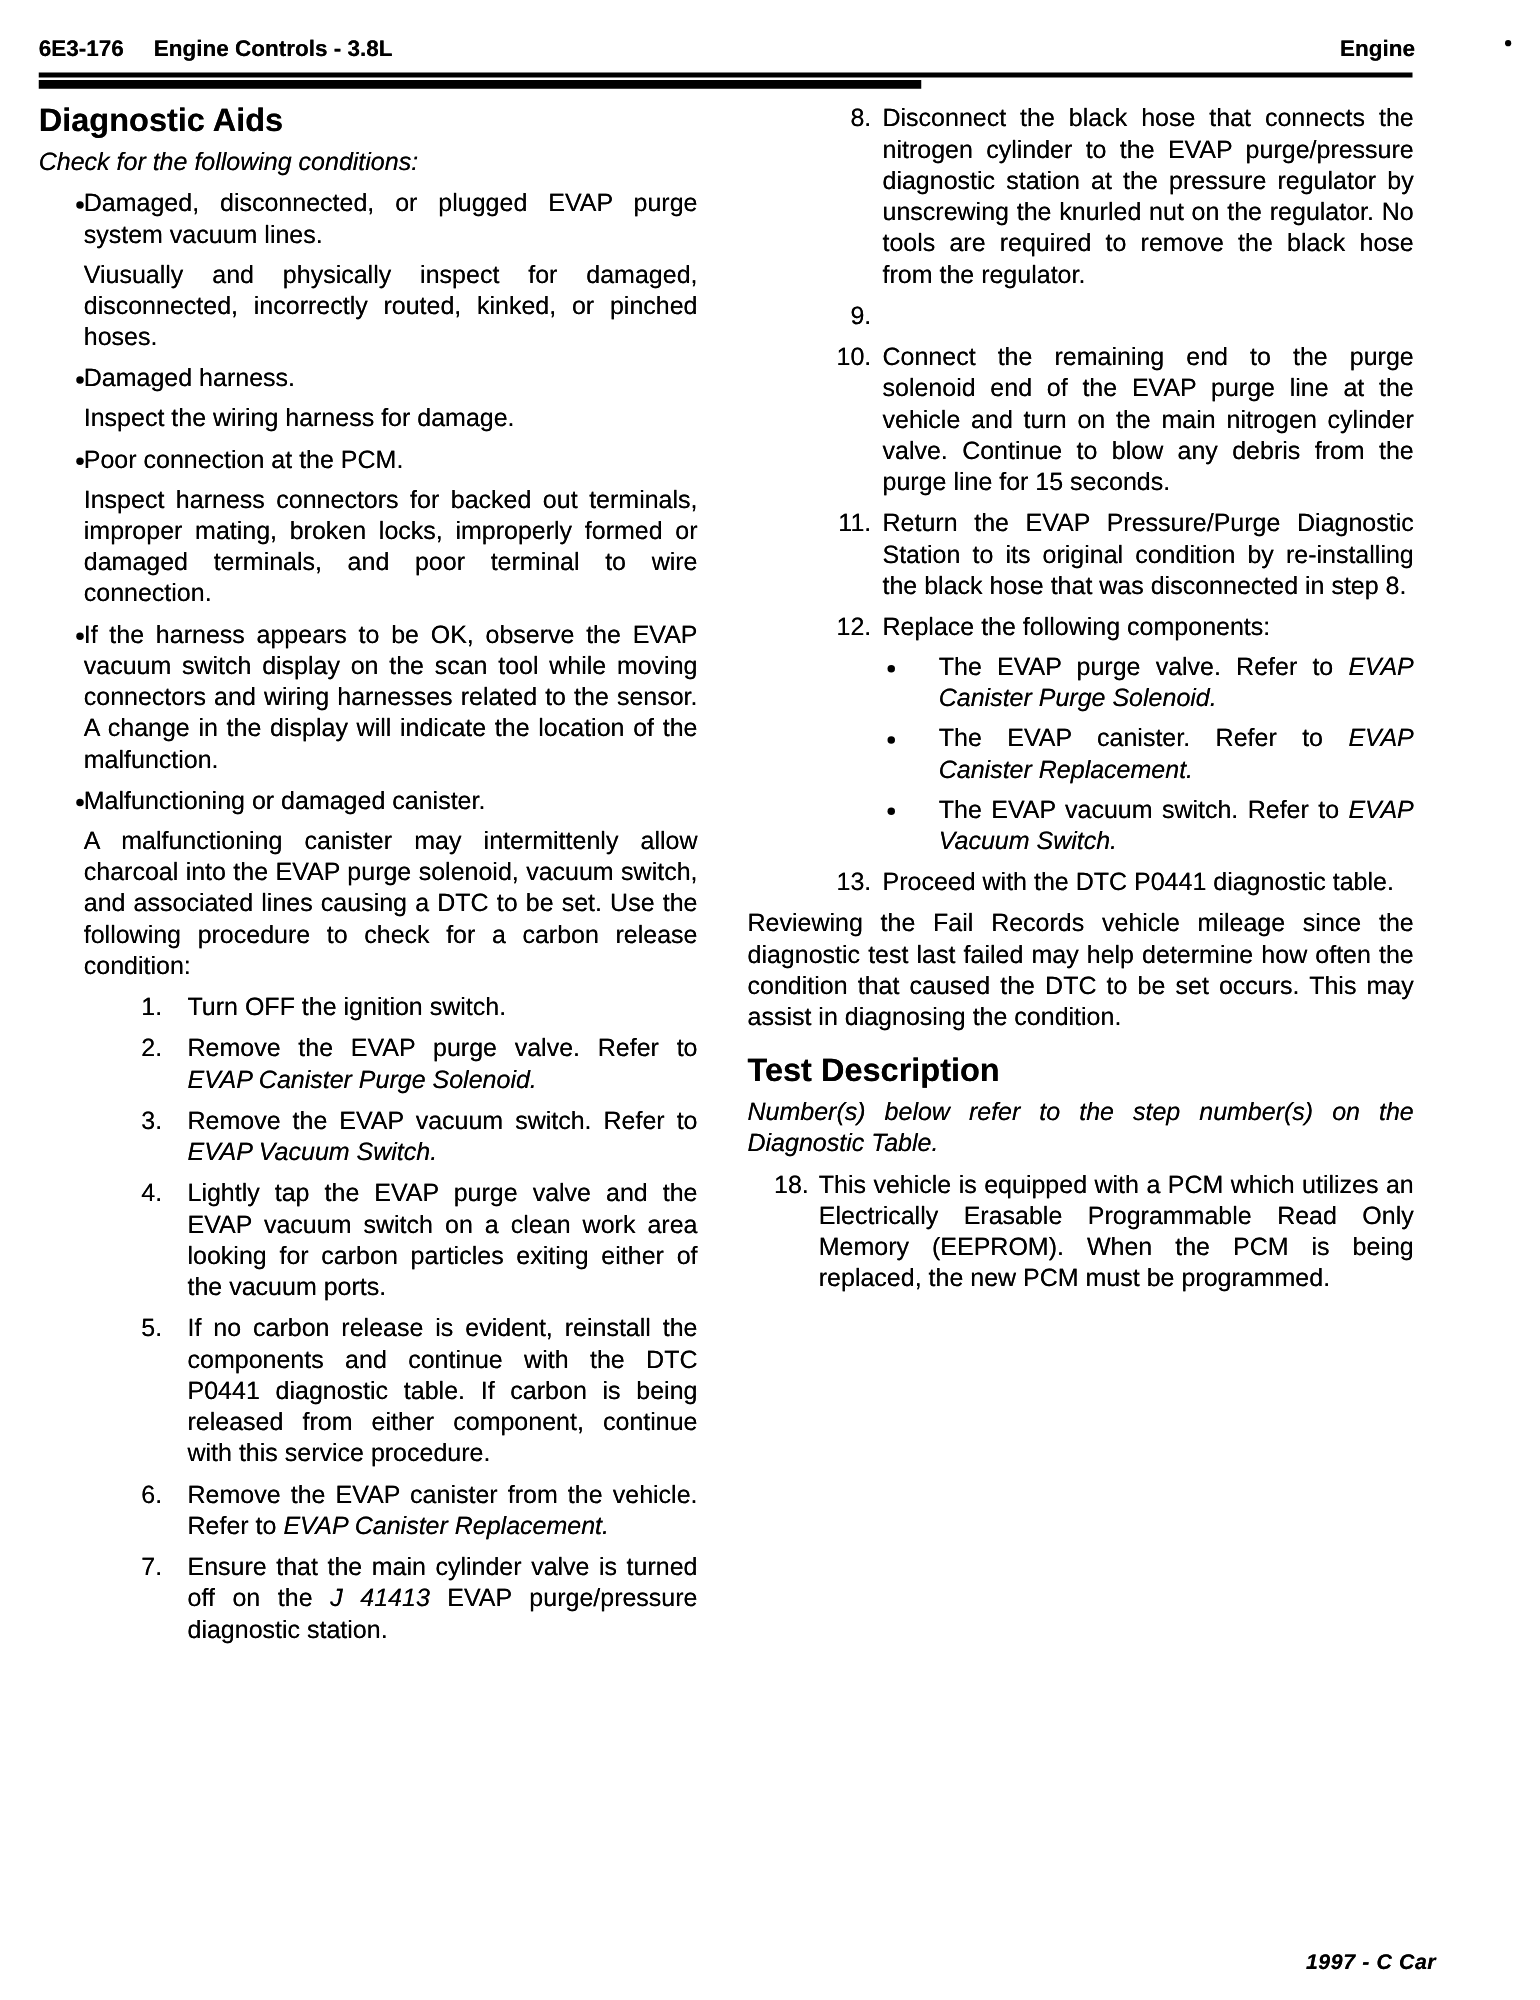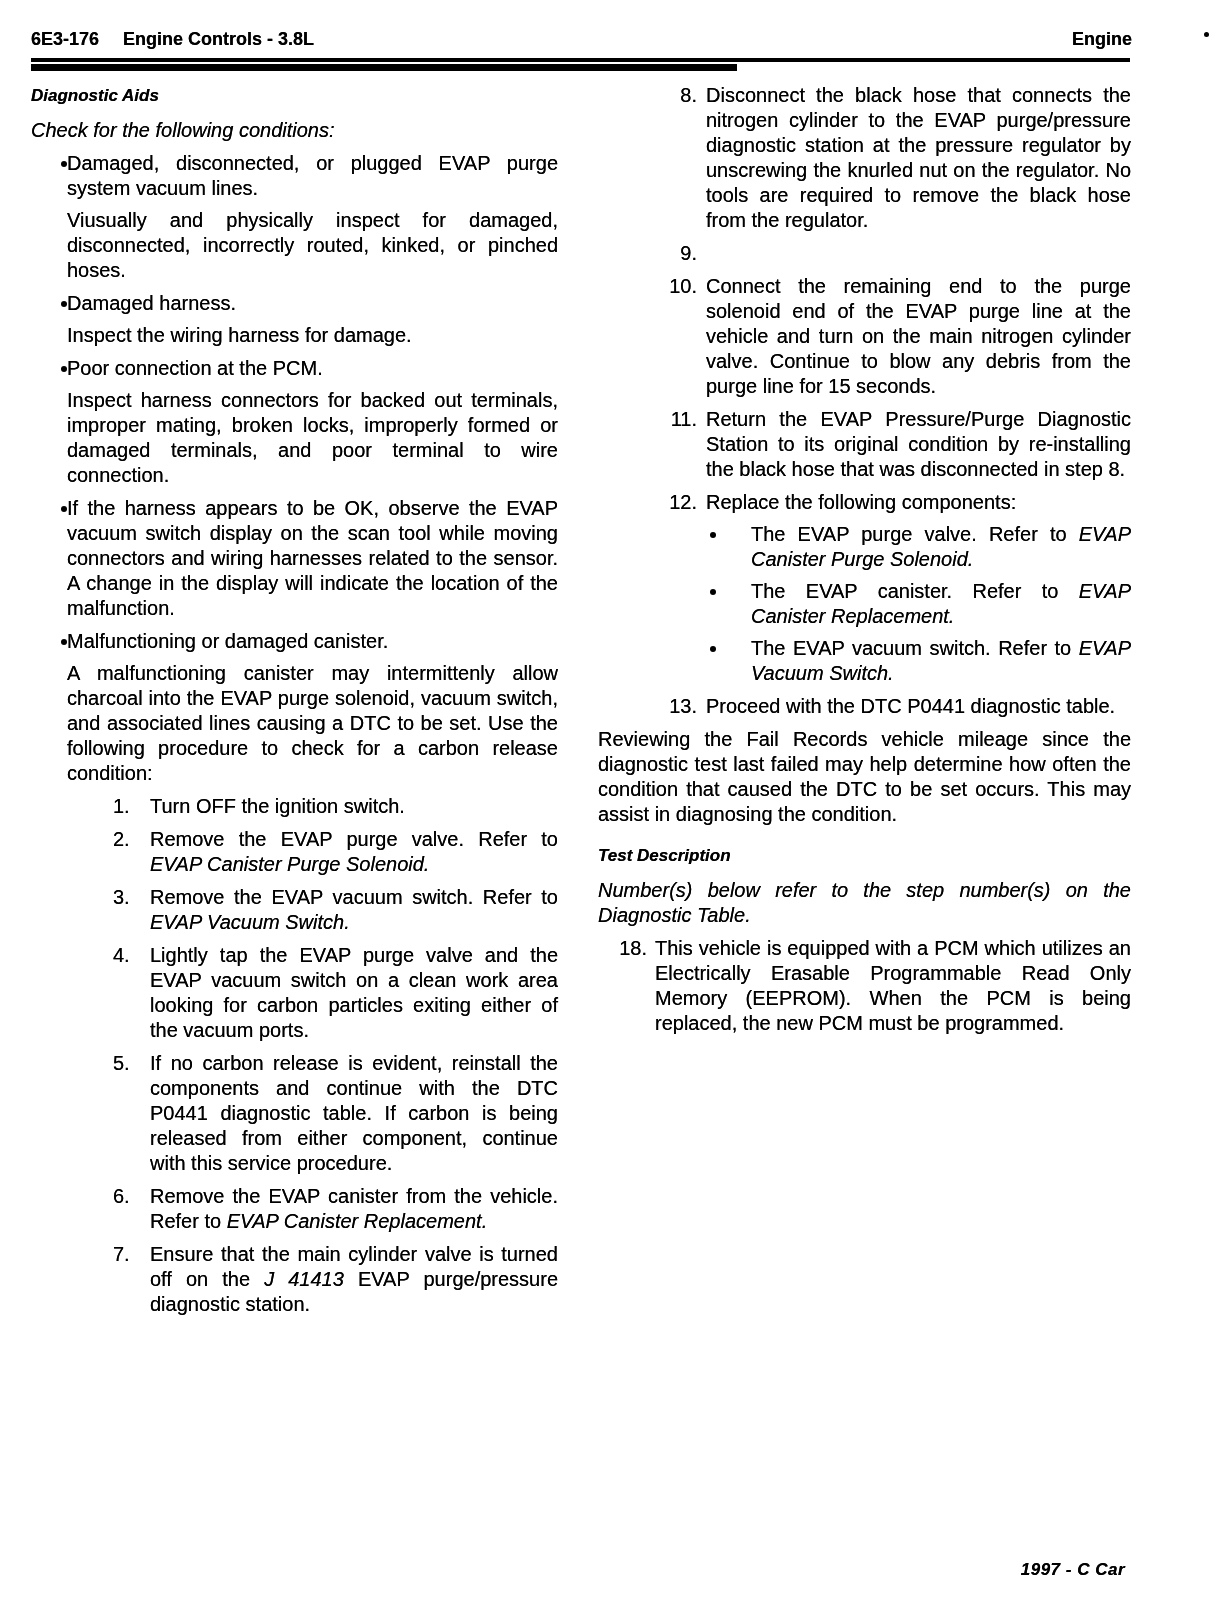--- a/index.html
+++ b/index.html
@@ -22,21 +22,21 @@
   }
   .header-left { display: flex; gap: 24px; }
   .header-rule-thin { margin: 5px 102px 0 31px; height: 4px; background: #000; }
   .header-rule-thick { margin: 2px 0 0 31px; width: 706px; height: 7px; background: #000; }
 
   
   .columns { display: flex; gap: 40px; padding: 12px 100px 0 31px; }
   .col-left  { width: 527px; flex: none; }
   .col-right { width: 533px; flex: none; }
 
-  .section-heading { font-size: 17px; line-height: 26px; font-weight: bold; margin: 0 0 9px; font-style: italic; }
+  .section-heading { font-size: 26px; line-height: 26px; font-weight: bold; margin: 0 0 9px; }
   p { margin: 0; }
   .intro { margin: 0 0 8px; font-style: italic; }
   .just { text-align: justify; }
 
   
   .bullet-item { display: flex; margin-bottom: 8px; }
   .bullet-marker { flex: none; width: 6px; height: 6px; border-radius: 50%; background: #000; margin: 10px 0 0 30px; }
   .bullet-body { flex: 1; margin-left: 0; }
   .bullet-detail { margin-top: 7px; }
 
@@ -56,21 +56,21 @@
   .sub-marker { flex: none; width: 6px; height: 6px; border-radius: 50%; background: #000; margin: 10px 0 0 4px; }
   .sub-body { flex: 1; margin-left: 35px; }
 
   .closing { margin-top: 2px; }
   .test-description-heading { margin-top: 16px; }
 
   em { font-style: italic; }
 
   
   .page-footer {
-    position: absolute; right: 107px; bottom: 20px;
+    position: absolute; right: 83px; bottom: 20px;
     font-size: 17px; line-height: 20px; font-style: italic; font-weight: bold;
     letter-spacing: 0.5px;
   }
 
   .artifact-dot {
     position: absolute; left: 1204px; top: 32px;
     width: 5px; height: 5px; background: #000; border-radius: 50%;
   }
 </style>
 </head>

